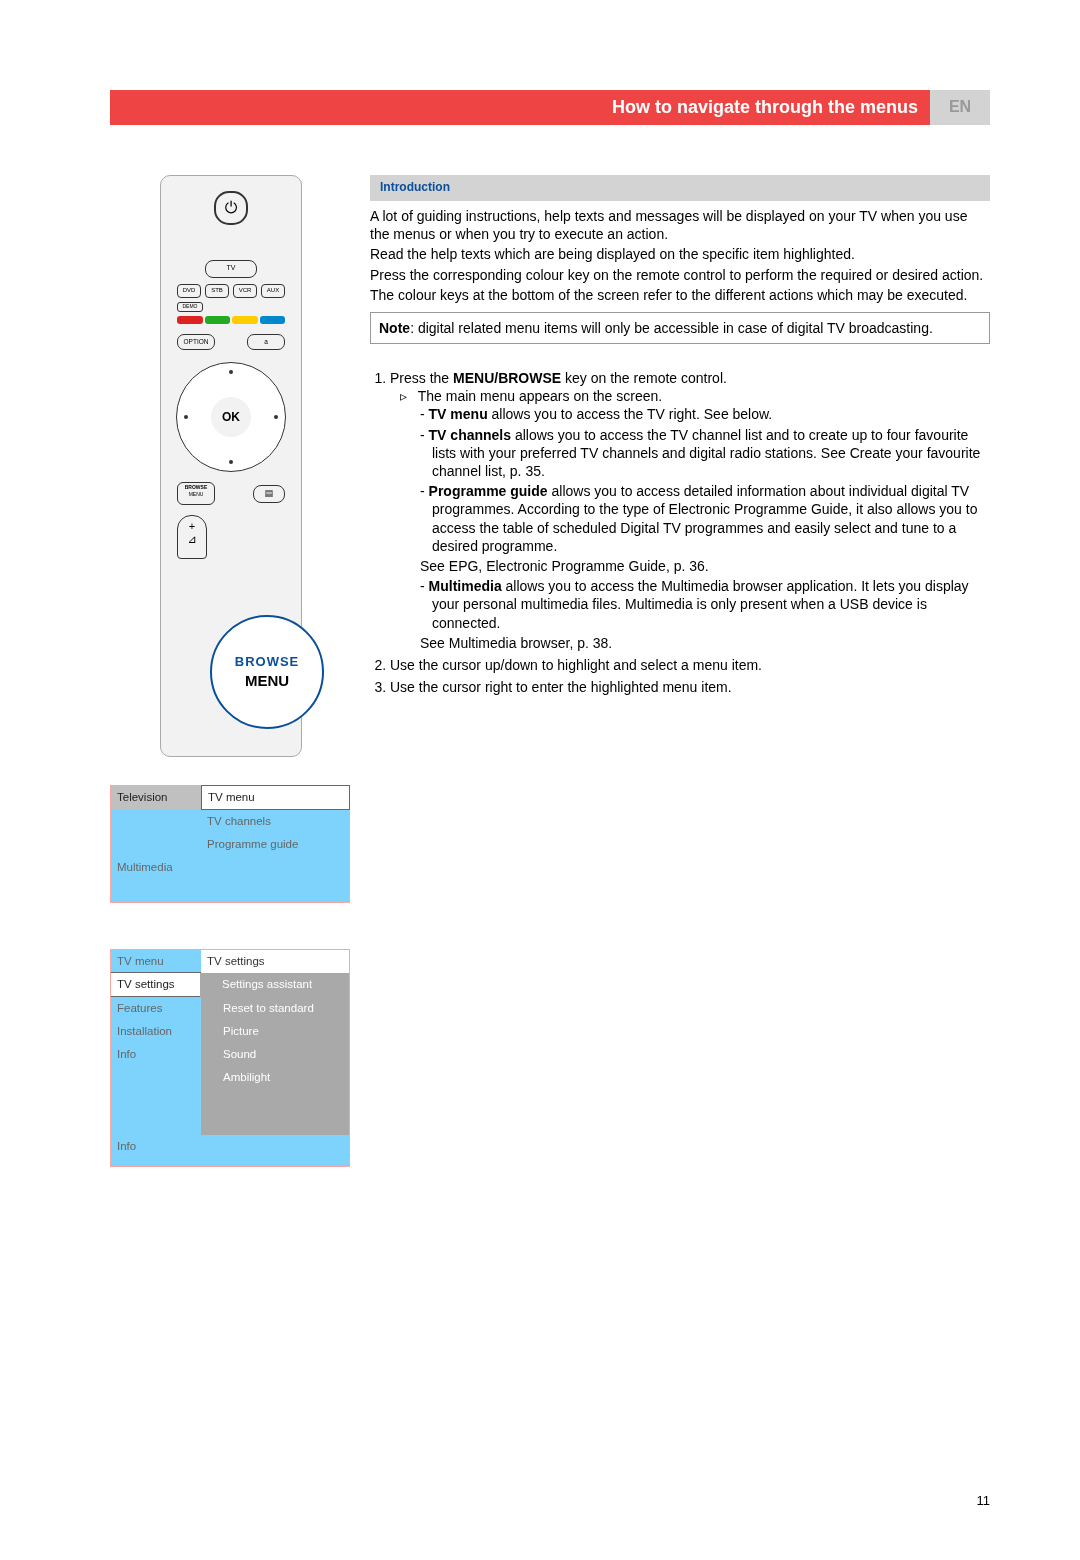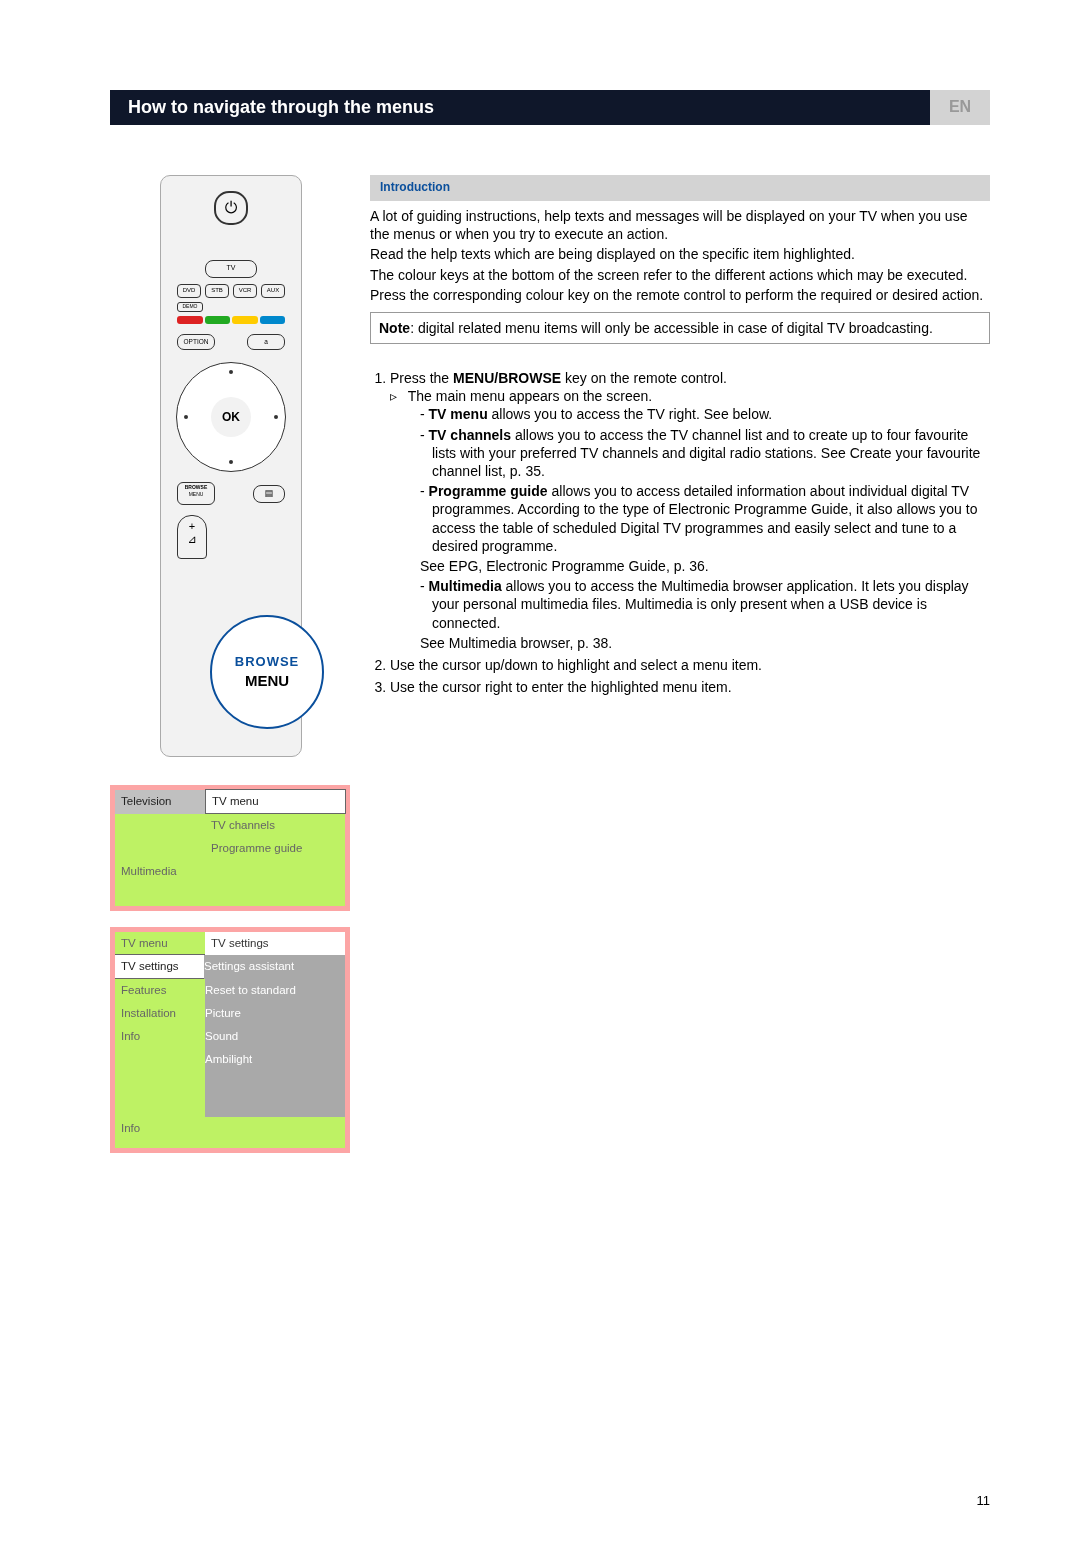--- a/index.html
+++ b/index.html
@@ -1,38 +1,38 @@
 <!DOCTYPE html>
 <html><head>
 <meta charset="utf-8">
 <style>
   body{margin:0;background:#fff;font-family:Arial,Helvetica,sans-serif;font-size:14px;color:#000;line-height:1.3}
   .page{width:1080px;height:1560px;position:relative;margin:0 auto;box-sizing:border-box}
   .content{padding:90px 90px 0 110px}
   .header-row{display:flex;margin-bottom:50px}
-  .title-bar{flex:1;background:#0f172a;color:#fff;padding:6px 18px;font-size:18px;font-weight:bold;text-align:left}
+  .title-bar{flex:1;background:#ef4444;color:#fff;padding:6px 12px;font-size:18px;font-weight:bold;text-align:right}
   .lang-box{width:60px;background:#d3d3d3;color:#999;font-weight:bold;font-size:16px;display:flex;align-items:center;justify-content:center}
   .cols{display:flex;gap:20px}
   .left{width:240px;flex-shrink:0}
   .right{flex:1;min-width:0}
-  .osd{border:5px solid #fca5a5;background:#bef264;margin-bottom:16px;font-size:11.5px;color:#666}
+  .osd{border:1px solid #fca5a5;background:#7dd3fc;margin-bottom:46px;font-size:11.5px;color:#666}
   .osd-row{display:flex}
   .osd-left{width:90px;padding:4px 6px;box-sizing:border-box}
   .osd-right{flex:1;padding:4px 6px;box-sizing:border-box}
   .osd .hl-left{background:#c0c0c0;color:#222}
   .osd .hl-right{background:#fff;color:#222;border:1px solid #666;margin-right:-1px;margin-top:-1px}
-  .osd2-right{flex:1;padding:4px 0;background:#a9a9a9;color:#fff;box-sizing:border-box}
+  .osd2-right{flex:1;padding:4px 22px;background:#a9a9a9;color:#fff;box-sizing:border-box}
   .osd2-head-right{flex:1;padding:4px 6px;background:#fff;color:#333;box-sizing:border-box}
   .info-row{padding:4px 6px;font-size:11.5px;color:#666}
   .section-head{background:#d3d3d3;color:#0a4f9c;font-weight:bold;padding:5px 10px;font-size:12px;margin-bottom:6px}
   .intro p{margin:0 0 2px 0}
   .note-box{border:1px solid #999;padding:6px 8px;margin-top:8px;margin-bottom:25px;font-size:14px}
   ol{padding-left:20px;margin:0}
   ol>li{margin-bottom:4px}
-  .sub{}
+  .sub{margin-left:10px}
   .tri{display:inline-block;width:10px}
   .dash-list{margin-left:30px}
   .dash-list div{text-indent:-12px;padding-left:12px;margin-bottom:2px}
   .page-num{position:absolute;right:90px;bottom:50px;font-size:13px}
   
   .remote-wrap{position:relative;width:180px;height:580px;margin:0 auto}
   .remote{position:absolute;left:20px;top:0;width:140px;height:580px;background:#f2f2f2;border:1px solid #aaa;border-radius:10px}
   .r-inner{position:absolute;left:10px;right:10px;top:15px;bottom:15px}
   .pwr{width:30px;height:30px;border:2px solid #333;border-radius:15px;margin:0 auto;display:flex;align-items:center;justify-content:center;font-size:16px}
   .tv-btn{width:50px;height:16px;border:1px solid #333;border-radius:8px;margin:35px auto 6px;font-size:7px;text-align:center;line-height:14px}
@@ -186,22 +186,22 @@
           <div class="info-row">Info</div>
           <div style="height:8px"></div>
         </div>
       </div>
 
       <div class="right">
         <div class="section-head">Introduction</div>
         <div class="intro">
           <p>A lot of guiding instructions, help texts and messages will be displayed on your TV when you use the menus or when you try to execute an action.</p>
           <p>Read the help texts which are being displayed on the specific item highlighted.</p>
+          <p>Press the corresponding colour key on the remote control to perform the required or desired action.</p>
           <p>The colour keys at the bottom of the screen refer to the different actions which may be executed.</p>
-          <p>Press the corresponding colour key on the remote control to perform the required or desired action.</p>
         </div>
         <div class="note-box">
           <b>Note</b><span>: digital related menu items will only be accessible in case of digital TV broadcasting.</span>
         </div>
 
         <ol>
           <li>
             <span>Press the </span><b>MENU/BROWSE</b><span> key on the remote control.</span>
             <div class="sub"><span class="tri">▹</span>&nbsp;&nbsp;<span>The main menu appears on the screen.</span></div>
             <div class="dash-list">

